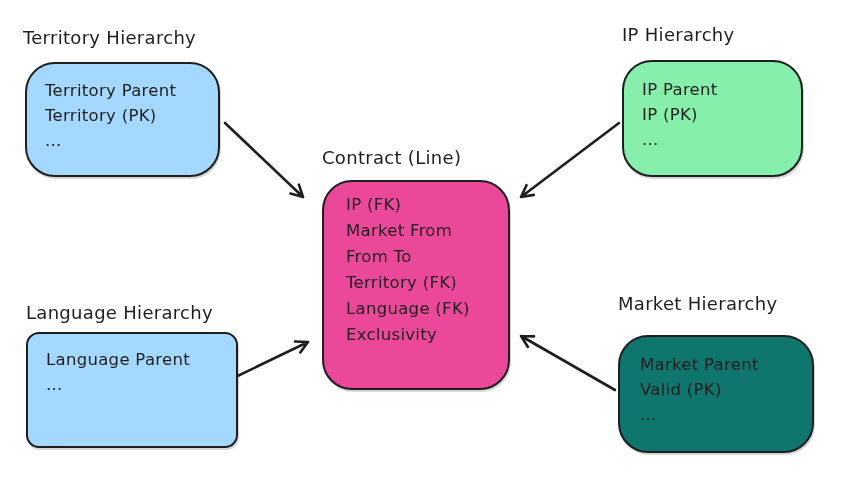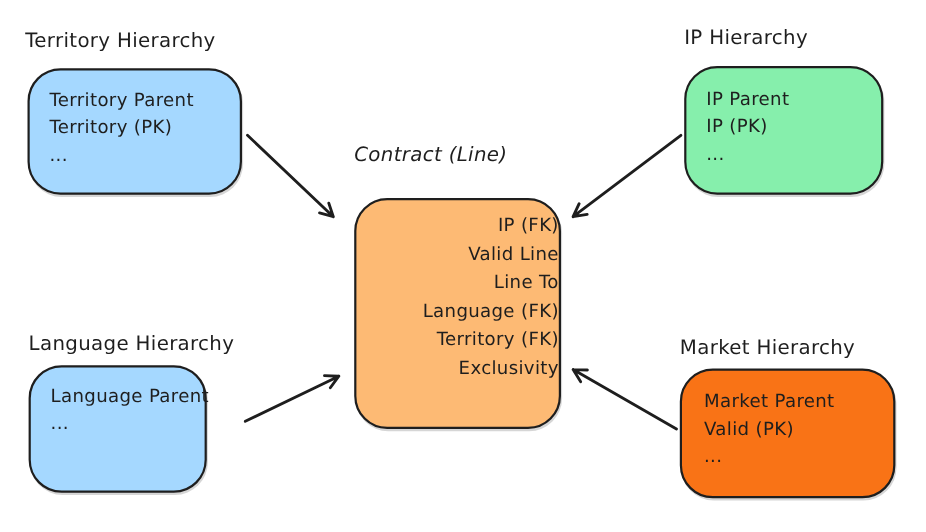--- a/index.html
+++ b/index.html
@@ -54,27 +54,27 @@
   .fact-box { padding: 10px 0 0 22px; }
   .fact-box .field { line-height: 26px; }
 
   
   #title-territory { left: 23px;  top: 27px;  width: 195px; }
   #box-territory   { left: 25px;  top: 62px;  width: 195px; height: 115px; }
 
   #title-ip        { left: 622px; top: 24px;  width: 181px; }
   #box-ip          { left: 622px; top: 60px;  width: 181px; height: 117px; padding-top: 15px; }
 
-  #title-contract  { left: 322px; top: 130px; width: 188px; font-style: italic; }
+  #title-contract  { left: 322px; top: 147px; width: 188px; }
   #box-contract    { left: 322px; top: 180px; width: 188px; height: 210px; }
 
   #title-language  { left: 26px;  top: 302px; width: 194px; }
-  #box-language    { left: 26px;  top: 332px; width: 162px; height: 116px; padding-top: 13px; }
+  #box-language    { left: 26px;  top: 332px; width: 212px; height: 116px; padding-top: 13px; border-radius: 13px; }
 
-  #title-market    { left: 618px; top: 306px; width: 196px; }
+  #title-market    { left: 618px; top: 293px; width: 196px; }
   #box-market      { left: 618px; top: 335px; width: 196px; height: 118px; padding-top: 15px; padding-left: 20px; }
 </style>
 </head>
 <body>
 
 <div class="canvas">
 
   <svg class="arrow-layer" viewBox="0 0 842 484" xmlns="http://www.w3.org/2000/svg">
     <path d="M225,123 L303,197 M303,197 L298.9,184.7 M303,197 L290.5,193.5"></path>
     <path d="M619,123 L521,197 M521,197 L533.8,194.9 M521,197 L526.5,185.2"></path>
@@ -90,35 +90,35 @@
   </div>
 
   <div id="title-ip" class="entity-title">IP Hierarchy</div>
   <div id="box-ip" class="entity-box dim-box" style="background: #86efac;">
     <div class="field">IP Parent</div>
     <div class="field">IP (PK)</div>
     <div class="field">...</div>
   </div>
 
   <div id="title-contract" class="entity-title">Contract (Line)</div>
-  <div id="box-contract" class="entity-box fact-box" style="background: #fdba74; text-align: right;">
+  <div id="box-contract" class="entity-box fact-box" style="background: #ec4899;">
     <div class="field">IP (FK)</div>
-    <div class="field">Valid Line</div>
-    <div class="field">Line To</div>
+    <div class="field">Market From</div>
+    <div class="field">From To</div>
+    <div class="field">Territory (FK)</div>
     <div class="field">Language (FK)</div>
-    <div class="field">Territory (FK)</div>
     <div class="field">Exclusivity</div>
   </div>
 
   <div id="title-language" class="entity-title">Language Hierarchy</div>
   <div id="box-language" class="entity-box dim-box" style="background: rgb(165, 216, 255);">
     <div class="field">Language Parent</div>
     <div class="field">...</div>
   </div>
 
   <div id="title-market" class="entity-title">Market Hierarchy</div>
-  <div id="box-market" class="entity-box dim-box" style="background: #f97316;">
+  <div id="box-market" class="entity-box dim-box" style="background: #0f766e;">
     <div class="field">Market Parent</div>
     <div class="field">Valid (PK)</div>
     <div class="field">...</div>
   </div>
 
 </div>
 
 </body></html>

